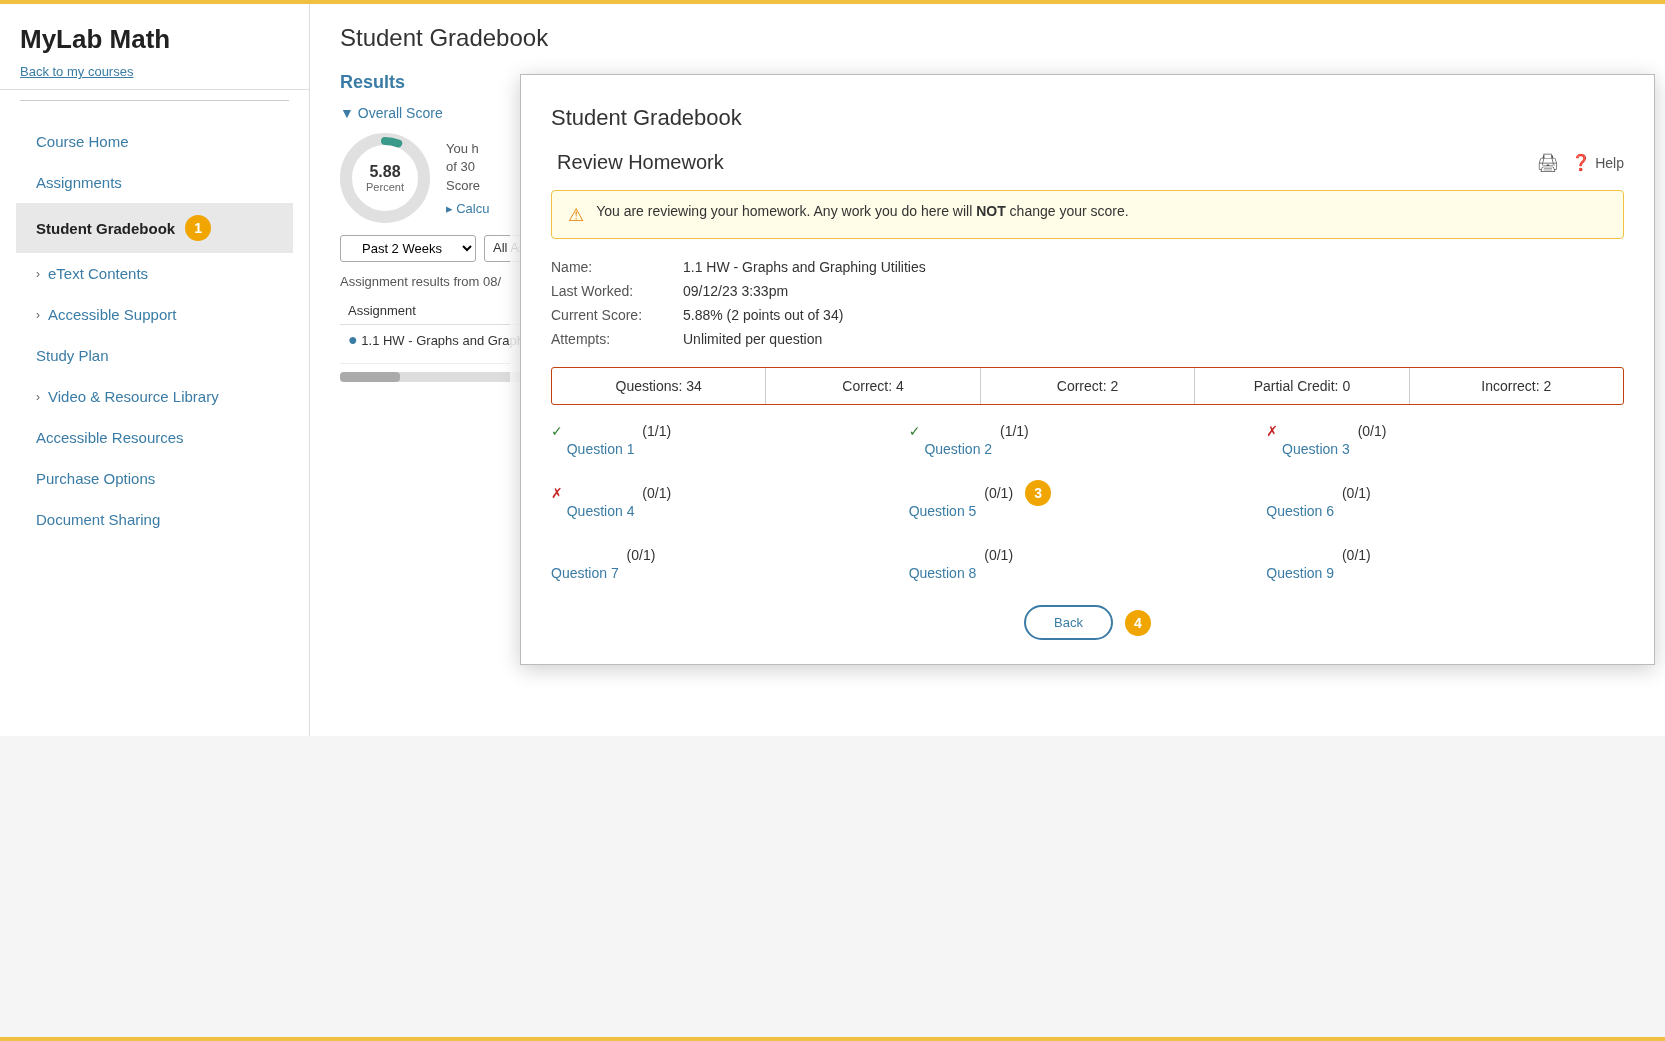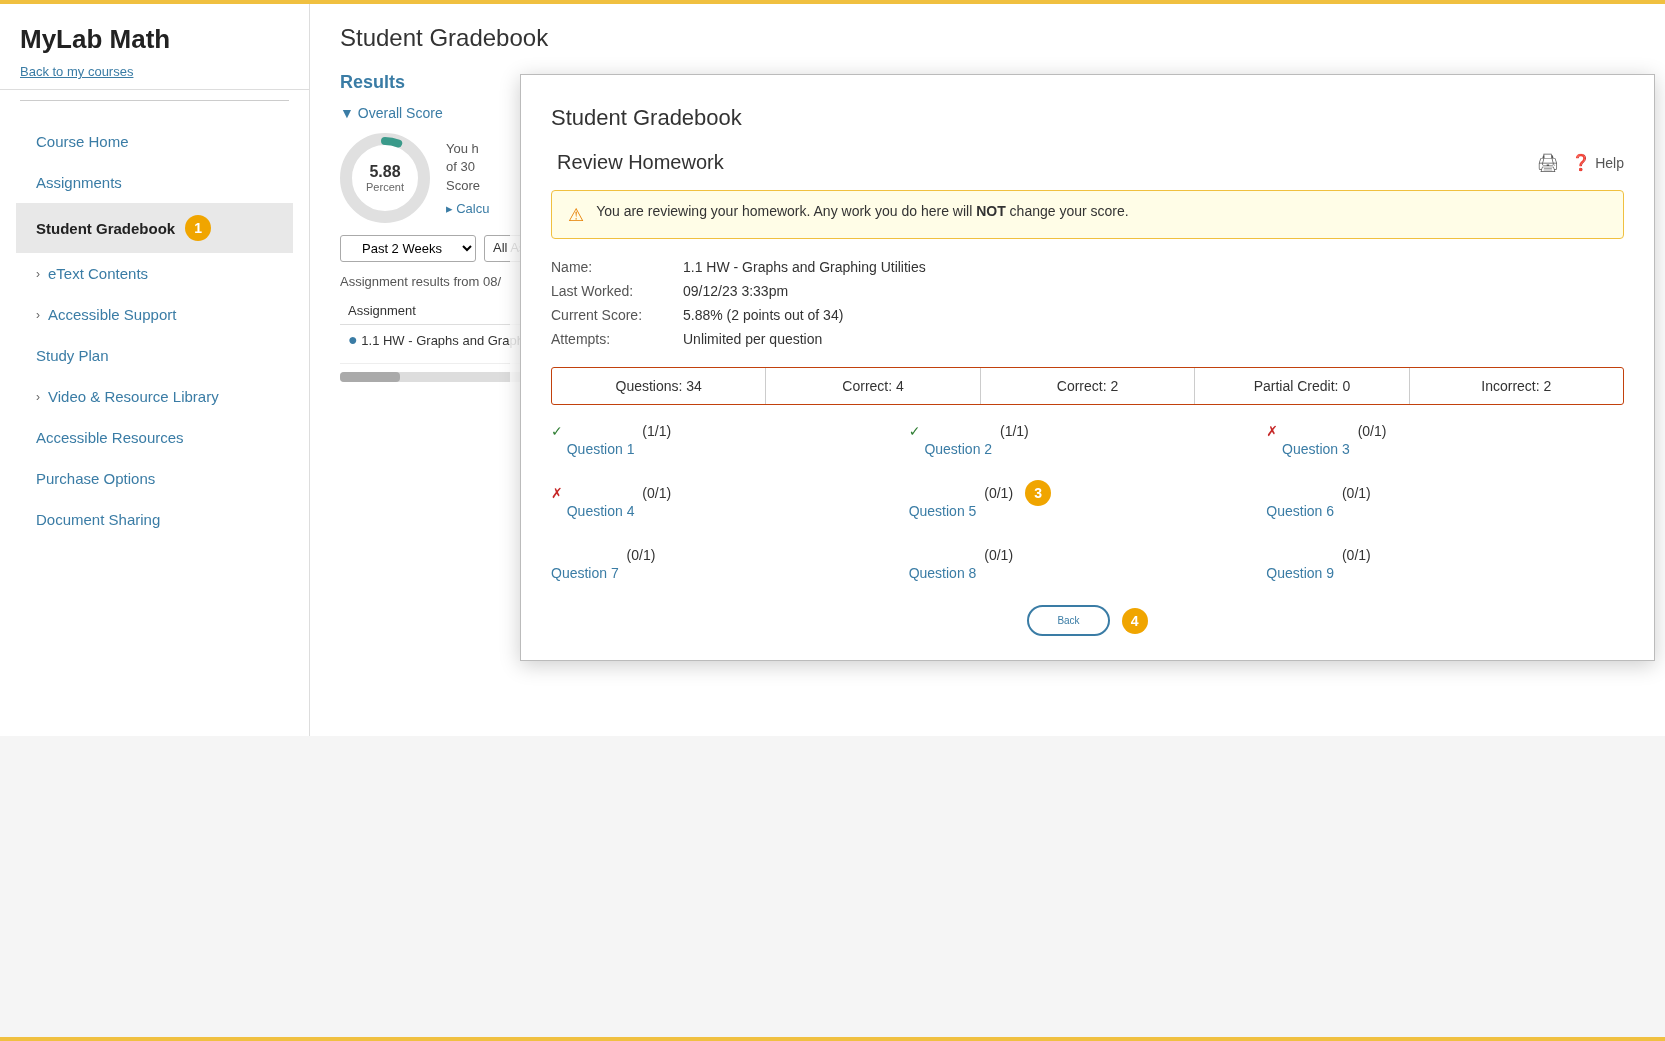--- a/index.html
+++ b/index.html
@@ -73,21 +73,21 @@
     .stat-cell:last-child { border-right: none; }
 
     .questions-grid { display: grid; grid-template-columns: 1fr 1fr 1fr; gap: 10px 0; margin-bottom: 24px; }
     .q-item { font-size: 14px; display: flex; align-items: center; gap: 4px; }
     .q-link { color: #3a7ca5; text-decoration: none; cursor: pointer; margin-top: 36px; }
     .q-correct { color: #2e7d32; }
     .q-incorrect { color: #c62828; }
     .badge-3 { background: #f0a500; color: #fff; border-radius: 50%; width: 26px; height: 26px; display: inline-flex; align-items: center; justify-content: center; font-weight: bold; font-size: 14px; margin-left: 8px; vertical-align: middle; }
 
     .back-row { display: flex; justify-content: center; align-items: center; gap: 12px; }
-    .back-btn { border: 2px solid #3a7ca5; color: #3a7ca5; background: #fff; border-radius: 20px; padding: 8px 28px; font-size: 10px; cursor: pointer; }
+    .back-btn { border: 2px solid #3a7ca5; color: #3a7ca5; background: #fff; border-radius: 20px; padding: 8px 28px; font-size: 13px; cursor: pointer; }
 
     .badge-4 { background: #f0a500; color: #fff; border-radius: 50%; width: 26px; height: 26px; display: inline-flex; align-items: center; justify-content: center; font-weight: bold; font-size: 14px; }
 
     
     .circle-svg { position: absolute; top: -8px; left: -8px; transform: rotate(-90deg); }
   </style>
 </head>
 <body>
 
 <div class="app-container">

